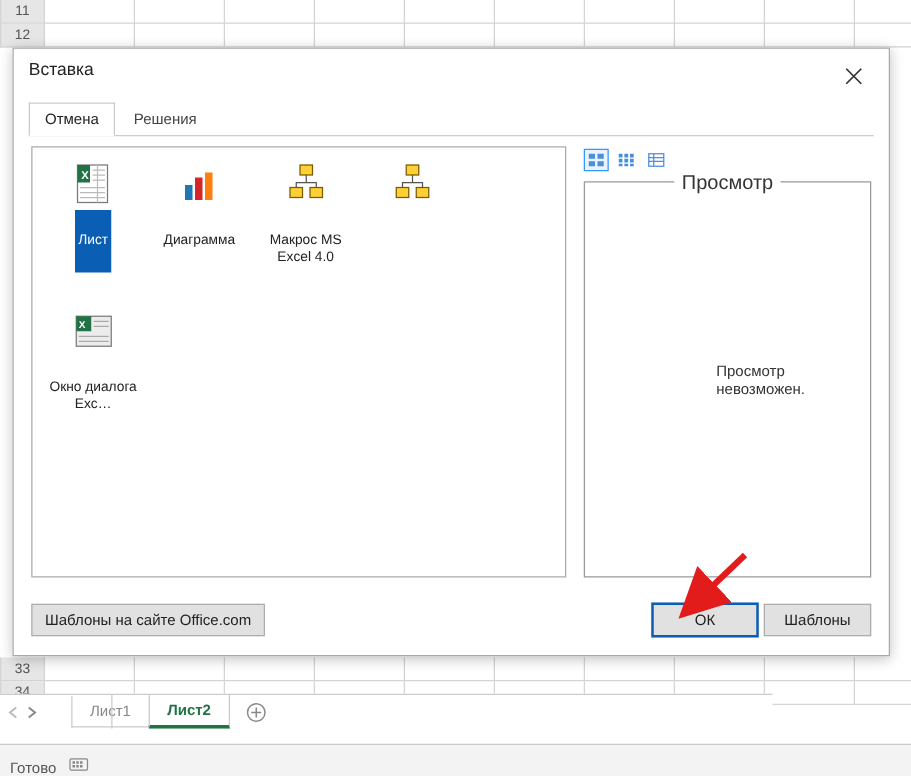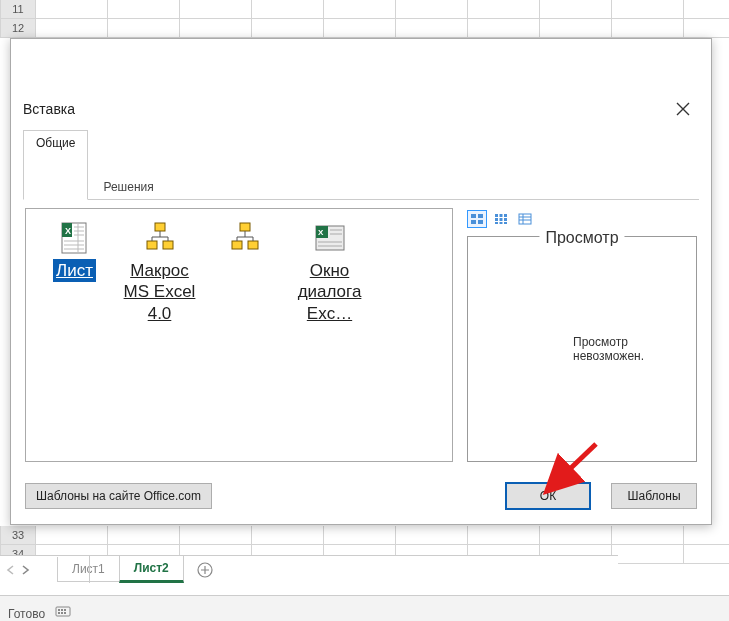--- a/index.html
+++ b/index.html
@@ -20,47 +20,47 @@
   .tabnav svg { display: block; }
   .sheettab { padding: 5px 14px; border: 1px solid #ccc; border-top: none; background: #fff; color: #888; font-size: 12px; margin-left: -1px; cursor: pointer; }
   .sheettab.active { color: #217346; font-weight: 600; border-bottom: 3px solid #217346; background: #fff; }
   .addtab { width: 26px; height: 26px; display: flex; align-items: center; justify-content: center; margin-left: 8px; color: #777; cursor: pointer; border-radius: 50%; }
 
   
   .statusbar { position: absolute; left: 0; bottom: 0; width: 729px; height: 26px; background: #f3f3f3; border-top: 1px solid #ccc; display: flex; align-items: flex-end; padding: 0 8px; gap: 10px; color:#555; }
 
   
   .dialog { position: absolute; left: 10px; top: 38px; width: 702px; height: 487px; background: #fff; border: 1px solid #aaa; box-shadow: 0 2px 10px rgba(0,0,0,0.25); display: flex; flex-direction: column; }
-  .titlebar { display: flex; align-items: center; justify-content: space-between; padding: 8px 10px 6px 12px; margin-top: 48px; }
+  .titlebar { display: flex; align-items: flex-start; justify-content: space-between; padding: 8px 10px 6px 12px; }
   .titlebar h1 { font-size: 14px; font-weight: normal; margin: 0; }
   .closebtn { width: 36px; height: 28px; display:flex; align-items:center; justify-content:center; cursor:pointer; }
 
   .tabs { display: flex; margin: 0 12px; border-bottom: 1px solid #ccc; }
   .tab { padding: 5px 12px 6px; border: 1px solid #ccc; border-bottom: none; background: #fdfdfd; margin-right: 2px; position: relative; top: 1px; cursor:pointer; }
   .tab.active { background: #fff; border-bottom: 1px solid #fff; }
-  .tab.inactive { border-color: transparent; background: transparent; color:#444;margin-top:44px; }
+  .tab.inactive { border-color: transparent; background: transparent; color:#444; }
 
   .body { flex: 1; display: flex; gap: 14px; padding: 8px 14px 10px 14px; min-height:0; }
 
   .iconpane { flex: 1; border: 1px solid #aaa; background: #fff; padding: 10px 6px; }
   .iconrow { display: flex; flex-wrap: wrap; align-content: flex-start; }
   .iconitem { width: 85px; text-align: center; margin: 2px 0 14px 0; cursor:pointer; }
   .iconitem .ico { width: 34px; height: 34px; margin: 0 auto 4px; position: relative; }
-  .iconitem .lbl { display: inline-block; padding: 1px 3px; font-size: 17px; line-height: 1.25; text-decoration: underline; }
+  .iconitem .lbl { display: inline-block; padding: 18px 3px; font-size: 11px; line-height: 1.25; }
   .iconitem.selected .lbl { background: #0a5fb4; color: #fff; }
 
   .rightcol { width: 230px; display: flex; flex-direction: column; }
   .viewbtns { display: flex; gap: 4px; padding: 2px 0 8px 0; }
   .viewbtn { width: 20px; height: 18px; border: 1px solid transparent; display:flex; align-items:center; justify-content:center; cursor:pointer; }
   .viewbtn.active { border: 1px solid #3399ff; background: #eaf3ff; }
   .previewbox { flex: 1; border: 1px solid #999; position: relative; }
   .previewbox legend { position:absolute; top:-8px; left:50%; transform:translateX(-50%); background:#fff; padding:0 6px; font-size:16px; color:#333; }
   .previewmsg { position:absolute; top:50%; left:50%; transform:translate(-50%,-50%); color:#333;margin-left:32px; }
 
-  .btnrow { display: flex; align-items: center; gap: 20px; padding: 10px 14px 14px; }
+  .btnrow { display: flex; align-items: center; gap: 4px; padding: 10px 14px 14px; }
   .btn { min-width: 86px; padding: 5px 14px; border: 1px solid #adadad; background: #e1e1e1; text-align: center; cursor:pointer; }
   .btn.primary { border: 2px solid #0a5fb4; background:#e1e1e1; }
   .spacer { flex:1; }
 
   
   .arrow { position: absolute; left: 536px; top: 440px; pointer-events: none; }
 
   .pvsep{position:absolute;left:89px;top:0;bottom:0;border-left:1px solid #ccc;}
 </style>
 </head>
@@ -123,37 +123,47 @@
   <div class="titlebar">
     <h1>Вставка</h1>
     <div class="closebtn">
       <svg width="14" height="14" viewBox="0 0 14 14">
           <path d="M1 1 L13 13 M13 1 L1 13" stroke="#333" stroke-width="1.4"></path>
         </svg>
     </div>
   </div>
 
   <div class="tabs">
-    <div class="tab active">Общие</div>
+    <div class="tab active">Отмена</div>
     <div class="tab inactive">Решения</div>
   </div>
 
   <div class="body">
     <div class="iconpane">
       <div class="iconrow">
         <div class="iconitem selected">
           <div class="ico">
             <svg width="34" height="34" viewBox="0 0 34 34">
                 <rect x="4" y="2" width="24" height="30" fill="#fff" stroke="#7a7a7a"></rect>
                 <rect x="4" y="2" width="10" height="14" fill="#217346"></rect>
                 <text x="7" y="13" fill="#fff" font-size="9" font-weight="bold">X</text>
                 <path d="M16 6h10M16 10h10M16 14h10M6 20h20M6 24h20M6 28h20 M20 2v30" stroke="#bbb" stroke-width="1"></path>
               </svg>
           </div>
           <span class="lbl">Лист</span>
+        </div>
+        <div class="iconitem">
+          <div class="ico">
+            <svg width="34" height="34" viewBox="0 0 34 34">
+                <rect x="5" y="18" width="6" height="12" fill="#1f77b4"></rect>
+                <rect x="13" y="12" width="6" height="18" fill="#d62728"></rect>
+                <rect x="21" y="8" width="6" height="22" fill="#ff7f0e"></rect>
+              </svg>
+          </div>
+          <span class="lbl">Диаграмма</span>
         </div>
         <div class="iconitem">
           <div class="ico">
             <svg width="34" height="34" viewBox="0 0 34 34">
                 <rect x="12" y="2" width="10" height="8" fill="#ffcf33" stroke="#7a5a00"></rect>
                 <rect x="4" y="20" width="10" height="8" fill="#ffcf33" stroke="#7a5a00"></rect>
                 <rect x="20" y="20" width="10" height="8" fill="#ffcf33" stroke="#7a5a00"></rect>
                 <path d="M17 10v6 M17 16h-8v4 M17 16h8v4" stroke="#555" fill="none"></path>
               </svg>
           </div>

